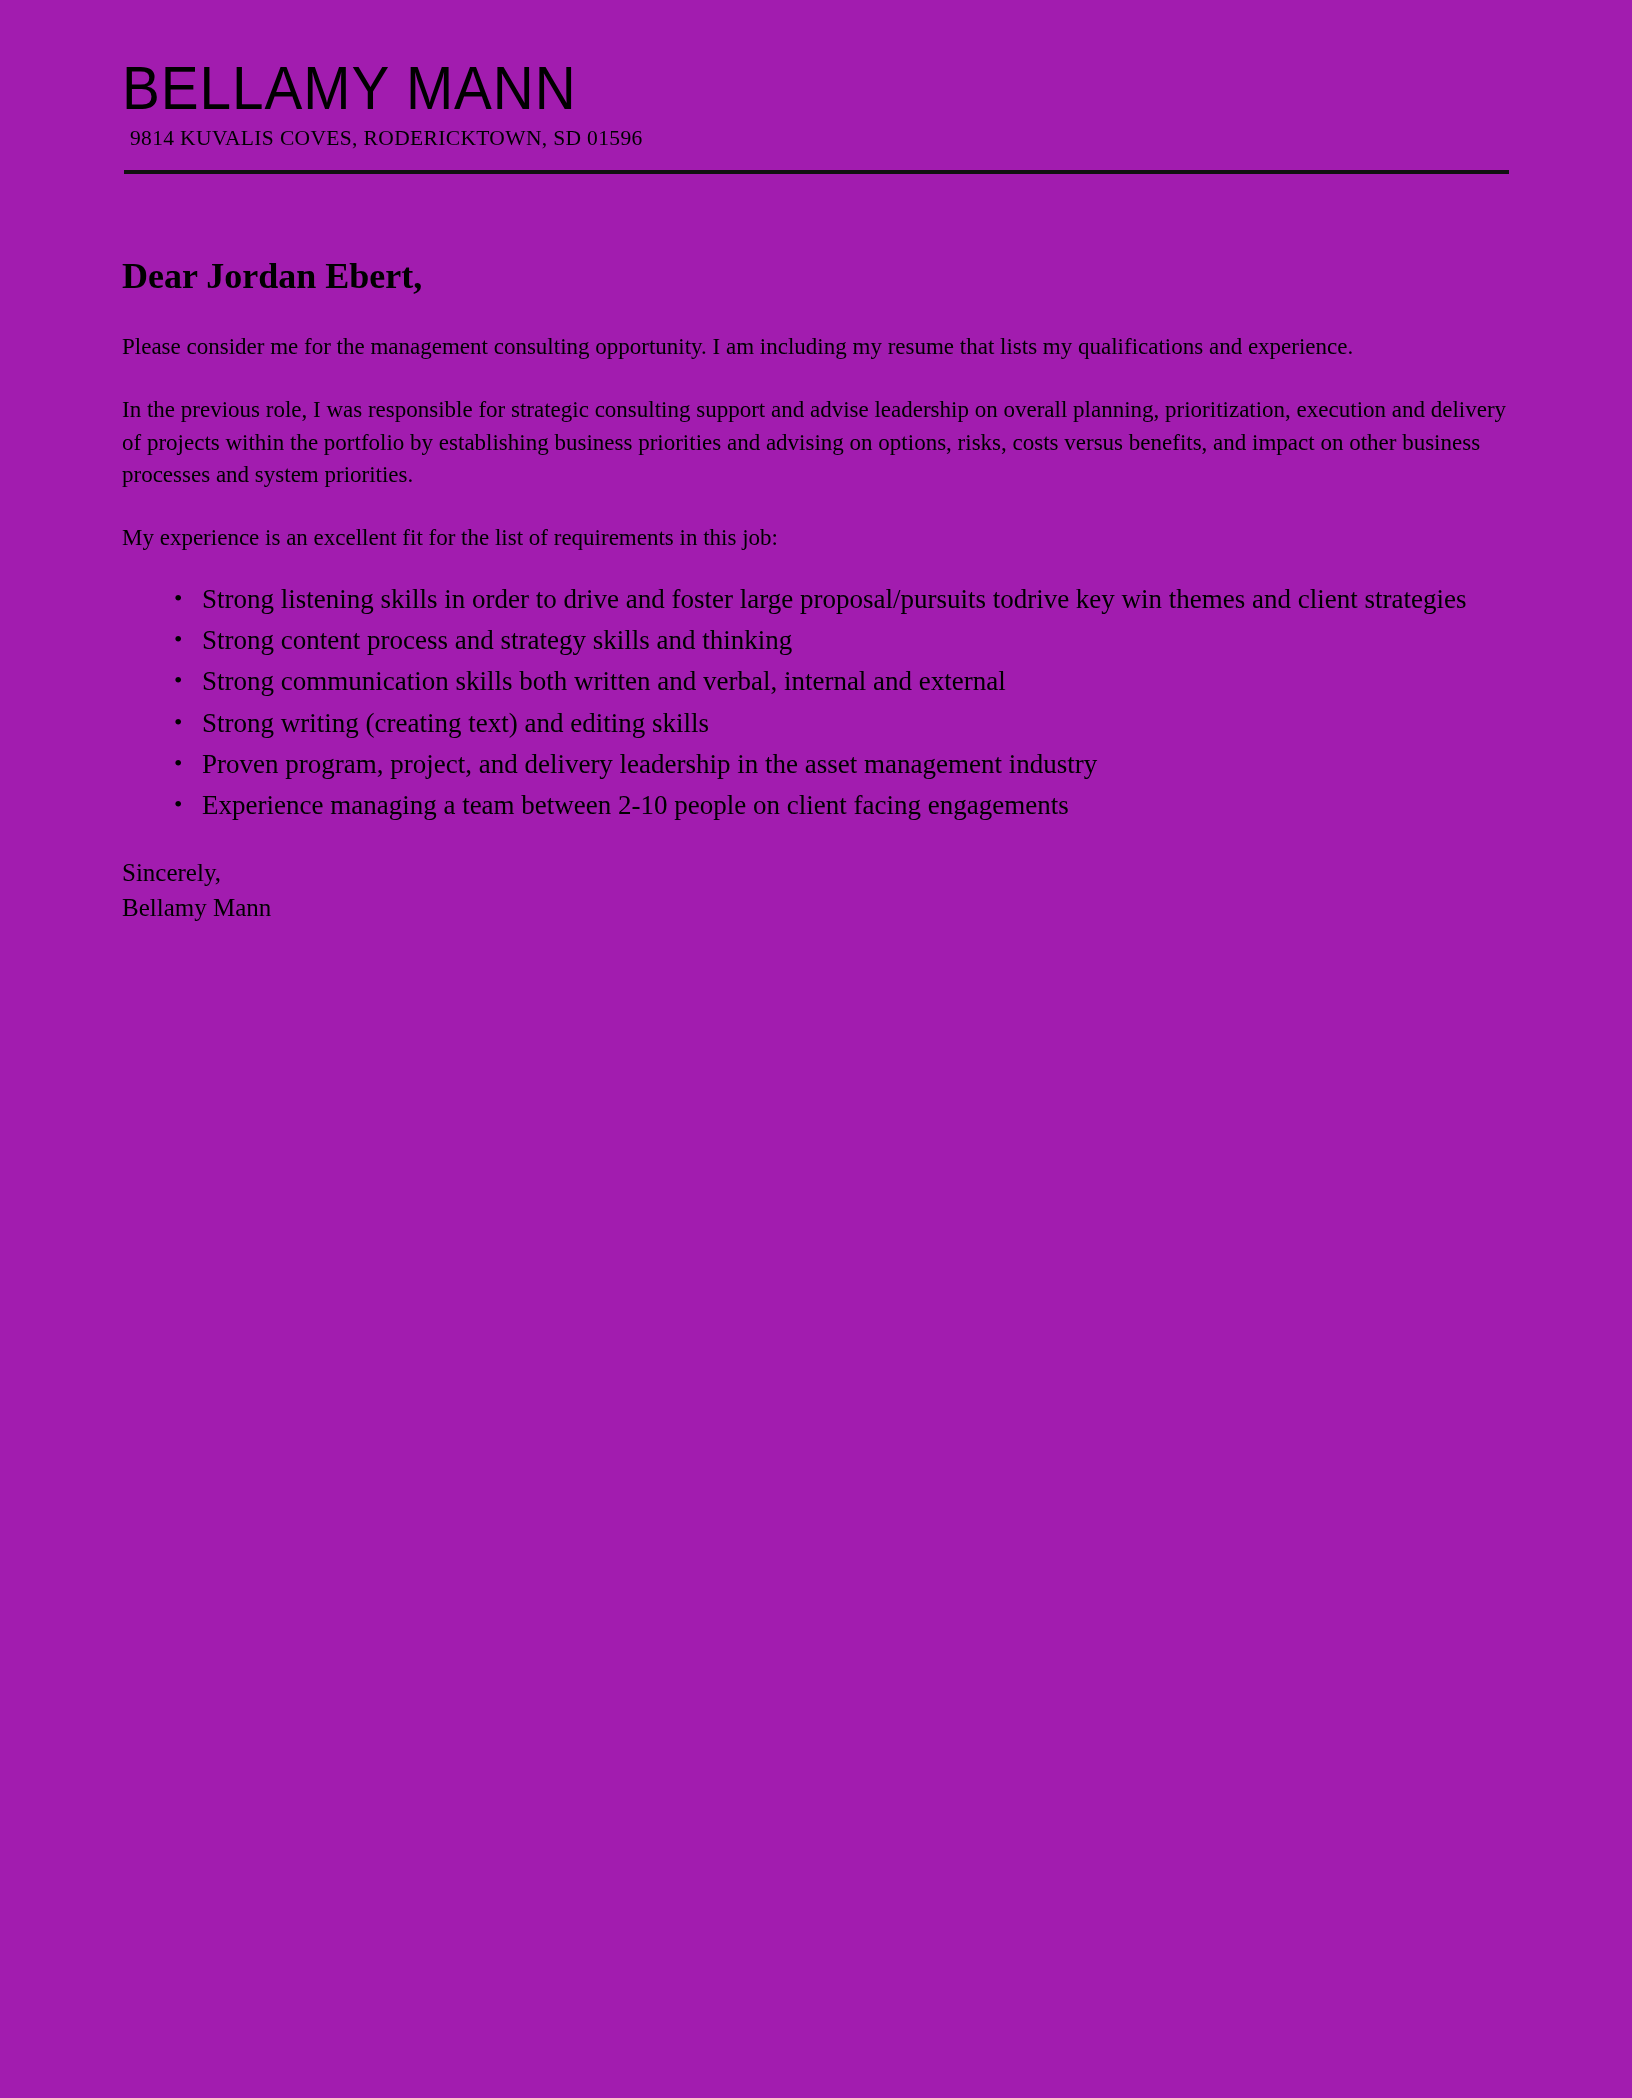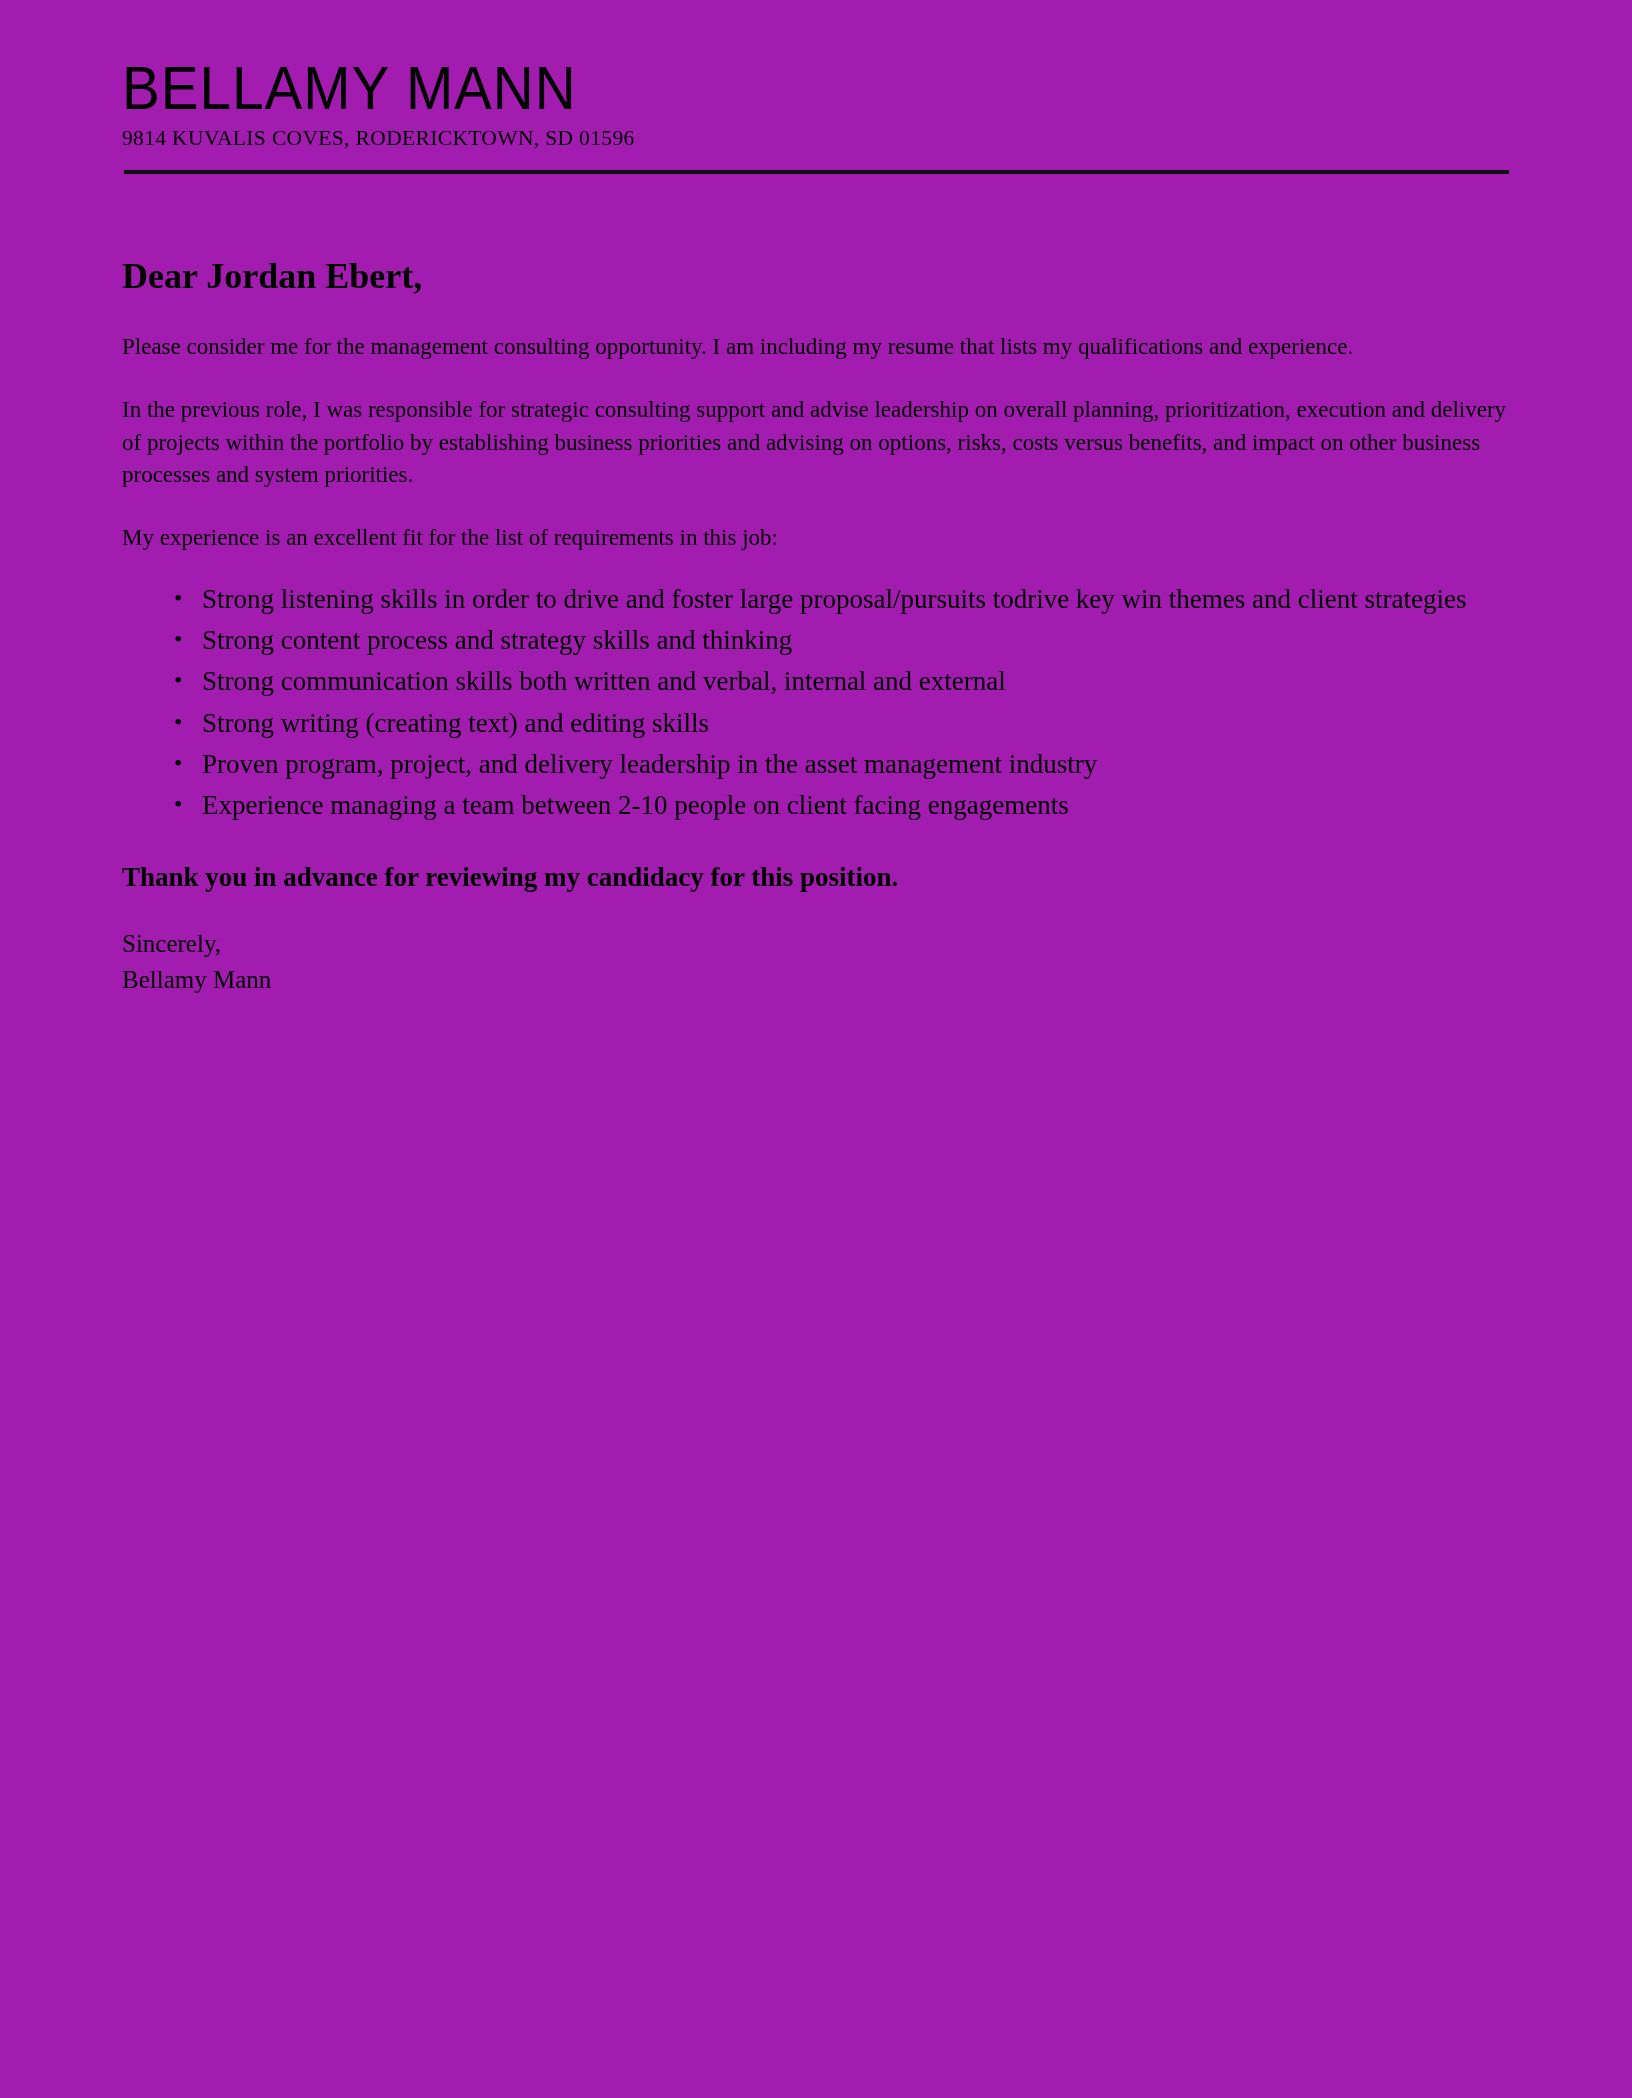--- a/index.html
+++ b/index.html
@@ -35,21 +35,21 @@
     transform: scaleX(0.93);
     transform-origin: left center;
     white-space: nowrap;
   }
   .header-address {
     font-family: "Liberation Serif", "DejaVu Serif", serif;
     font-size: 21.5px;
     font-weight: 400;
     letter-spacing: 0.35px;
     line-height: 1.2;
-    margin: 6px 0 0 0;
+    margin: 6px 0 0 8px;
     white-space: nowrap;
   }
   .header-rule {
     margin-top: 18px;
     border: 0;
     border-top: 4px solid #111111;
     width: 1385px;
   }
 
   
@@ -132,21 +132,20 @@
 
       <ul class="requirements">
         <li>Strong listening skills in order to drive and foster large proposal/pursuits todrive key win themes and client strategies</li>
         <li>Strong content process and strategy skills and thinking</li>
         <li>Strong communication skills both written and verbal, internal and external</li>
         <li>Strong writing (creating text) and editing skills</li>
         <li>Proven program, project, and delivery leadership in the asset management industry</li>
         <li>Experience managing a team between 2-10 people on client facing engagements</li>
       </ul>
 
-      <div class="closing-bold">Thank you in advance for reviewing my candidacy for this position.</div>
 
       <div class="signoff">
         <div>Sincerely,</div>
         <div>Bellamy Mann</div>
       </div>
 
     </div>
   </div>
 </div>
 

